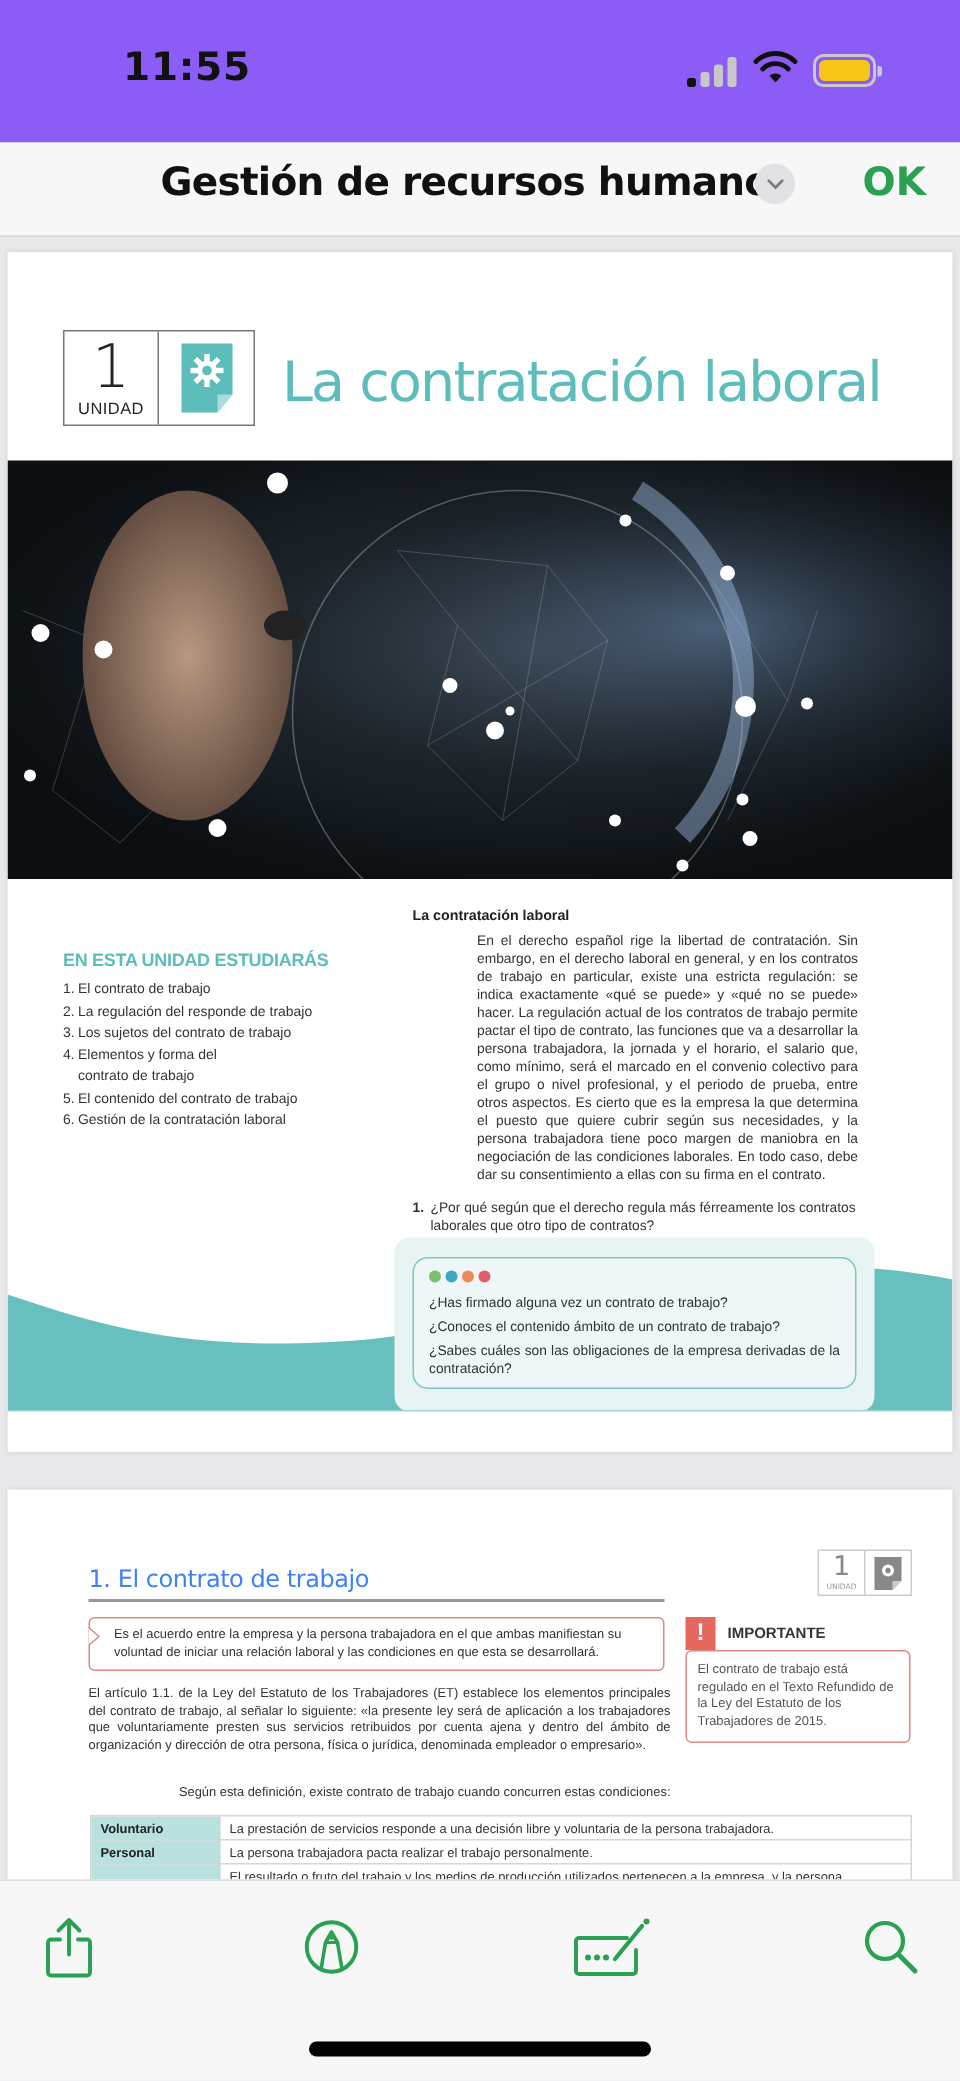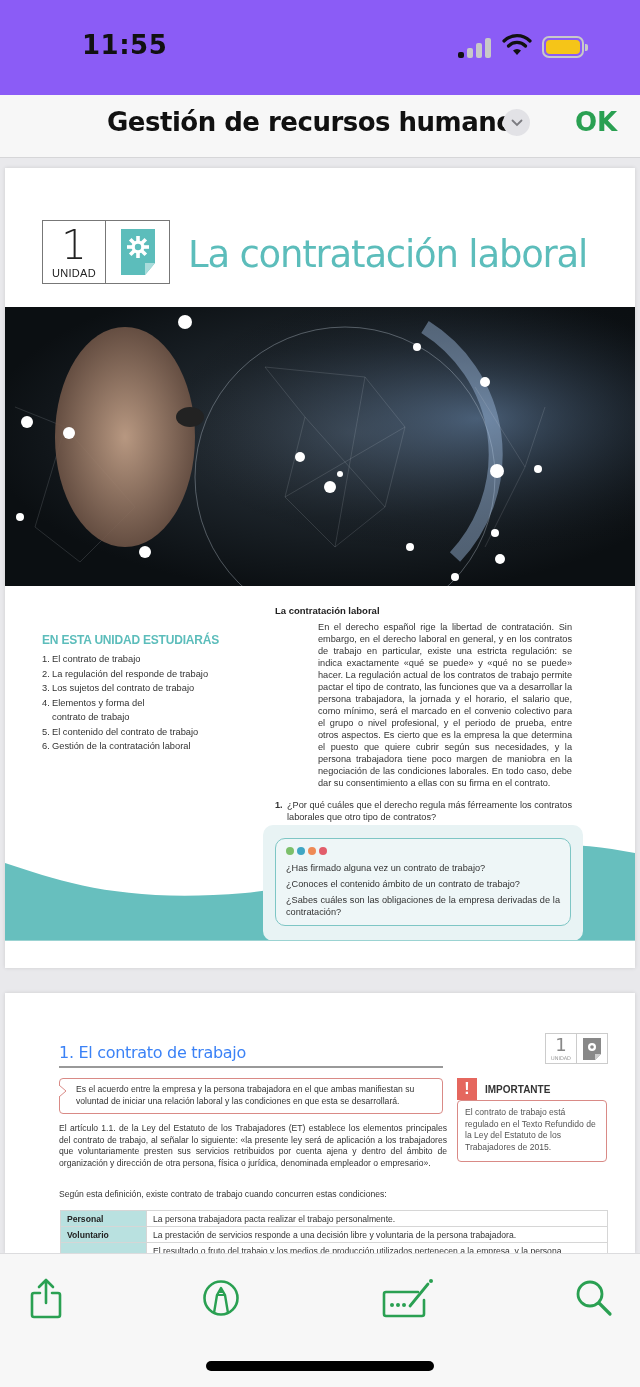--- a/index.html
+++ b/index.html
@@ -67,21 +67,21 @@
   .def-notch { position: absolute; left: -1px; top: 6px; width: 8px; height: 12px; }
   .mini-unit { position: absolute; left: 540px; top: 40px; width: 63px; height: 31px; border: 1px solid #ccc; display: flex; }
   .mini-num { width: 31px; border-right: 1px solid #ccc; position: relative; text-align: center; font-size: 18px; color: #888; line-height: 22px; font-family: "DejaVu Sans", sans-serif; }
   .mini-num small { position: absolute; left: 0; right: 0; bottom: 2px; font-size: 5px; color: #999; line-height: 6px; }
   .mini-icon { flex: 1; display: flex; align-items: center; justify-content: center; }
   .imp-head { position: absolute; left: 452px; top: 85px; display: flex; align-items: center; }
   .imp-mark { width: 20px; height: 22px; background: #e5675e; color: #fff; font-weight: 700; font-size: 16px; display: flex; align-items: center; justify-content: center; }
   .imp-label { margin-left: 8px; font-size: 10px; font-weight: 700; color: #333; }
   .imp-box { position: absolute; left: 452px; top: 107px; width: 150px; height: 62px; border: 1px solid #d98a86; border-radius: 4px; padding: 6px 7px; font-size: 8.6px; color: #555; line-height: 11.5px; }
   .body-p { position: absolute; left: 54px; top: 130px; width: 388px; font-size: 8.6px; color: #333; line-height: 11.5px; text-align: justify; }
-  .body-p2 { position: absolute; left: 54px; top: 196px; width: 388px; font-size: 8.6px; color: #333; }
+  .body-p2 { position: absolute; left: 54px; top: 196px; width: 388px; font-size: 8.6px; color: #333; text-align: right; }
   .cond-table { position: absolute; left: 55px; top: 217px; width: 548px; border-collapse: collapse; font-size: 8.6px; }
   .cond-table td { border: 1px solid #d6d6d6; height: 16px; padding: 0 6px; color: #333; }
   .cond-table td.k { width: 86px; background: #b9e1e0; font-weight: 700; color: #222; }
 
   
   .toolbar { position: absolute; left: 0; top: 1253px; width: 640px; height: 134px; background: #f7f7f7; border-top: 1px solid #dcdcde; }
   .tb-btn { position: absolute; top: 22px; width: 44px; height: 44px; display: flex; align-items: center; justify-content: center; }
   .home-bar { position: absolute; left: 206px; top: 1360px; width: 228px; height: 10px; border-radius: 5px; background: #000; }
 </style>
 </head>
@@ -216,21 +216,21 @@
           </li>
       </ul>
     </div>
 
     <div class="right-col">
       <div class="rc-title">La contratación laboral</div>
       <div class="rc-body">En el derecho español rige la libertad de contratación. Sin embargo, en el derecho laboral en general, y en los contratos de trabajo en particular, existe una estricta regulación: se indica exactamente «qué se puede» y «qué no se puede» hacer. La regulación actual de los contratos de trabajo permite pactar el tipo de contrato, las funciones que va a desarrollar la persona trabajadora, la jornada y el horario, el salario que, como mínimo, será el marcado en el convenio colectivo para el grupo o nivel profesional, y el periodo de prueba, entre otros aspectos. Es cierto que es la empresa la que determina el puesto que quiere cubrir según sus necesidades, y la persona trabajadora tiene poco margen de maniobra en la negociación de las condiciones laborales. En todo caso, debe dar su consentimiento a ellas con su firma en el contrato.</div>
       <div class="q-list">
         <div class="q-item">
             <span class="qn">1.</span>
-            <span>¿Por qué cuáles que el derecho regula más férreamente los contratos laborales que otro tipo de contratos?</span>
+            <span>¿Por qué según que el derecho regula más férreamente los contratos laborales que otro tipo de contratos?</span>
           </div>
         <div class="q-item">
             <span class="qn">2.</span>
             <span>Si trabajaras en RRHH, ¿negociarías las condiciones laborales de los empleados con ellos antes de la contratación?</span>
           </div>
       </div>
     </div>
 
     <svg class="wave" viewBox="0 0 630 145" preserveAspectRatio="none">
       <path d="M0 40 C 60 60, 120 80, 240 70 C 380 55, 480 0, 630 30 L630 145 L0 145 Z" fill="#67bfbe"></path>
@@ -278,26 +278,26 @@
       <div class="imp-label">IMPORTANTE</div>
     </div>
     <div class="imp-box">El contrato de trabajo está regulado en el Texto Refundido de la Ley del Estatuto de los Trabajadores de 2015.</div>
 
     <div class="body-p">El artículo 1.1. de la Ley del Estatuto de los Trabajadores (ET) establece los elementos principales del contrato de trabajo, al señalar lo siguiente: «la presente ley será de aplicación a los trabajadores que voluntariamente presten sus servicios retribuidos por cuenta ajena y dentro del ámbito de organización y dirección de otra persona, física o jurídica, denominada empleador o empresario».</div>
     <div class="body-p2">Según esta definición, existe contrato de trabajo cuando concurren estas condiciones:</div>
 
     <table class="cond-table">
       <tbody>
           <tr>
+        <td class="k">Voluntario</td>
+        <td>La prestación de servicios responde a una decisión libre y voluntaria de la persona trabajadora.</td>
+      </tr>
+      <tr>
         <td class="k">Personal</td>
         <td>La persona trabajadora pacta realizar el trabajo personalmente.</td>
-      </tr>
-      <tr>
-        <td class="k">Voluntario</td>
-        <td>La prestación de servicios responde a una decisión libre y voluntaria de la persona trabajadora.</td>
       </tr>
       <tr>
         <td class="k"></td>
         <td>El resultado o fruto del trabajo y los medios de producción utilizados pertenecen a la empresa, y la persona</td>
       </tr>
     </tbody>
       </table>
   </div>
 
   <div class="toolbar">

